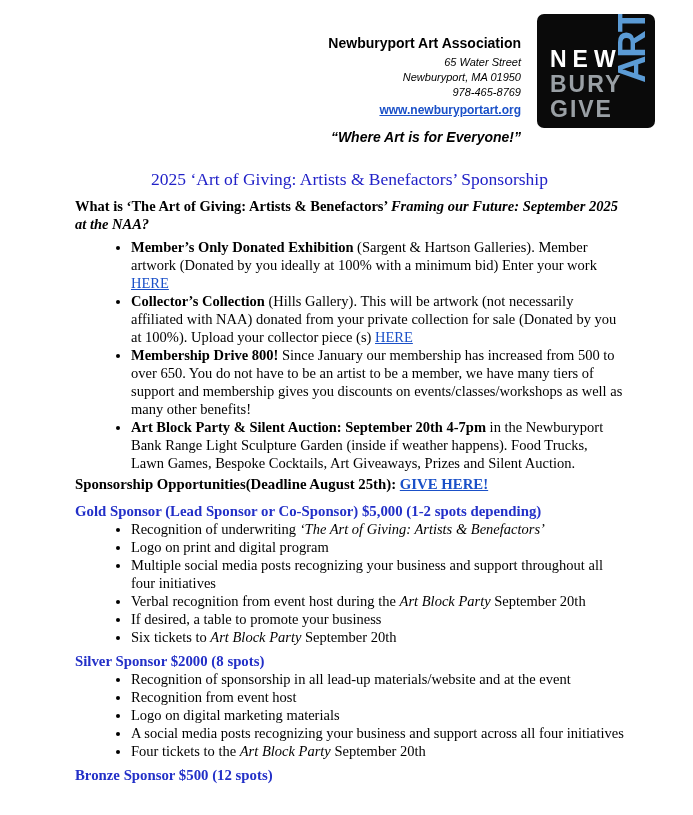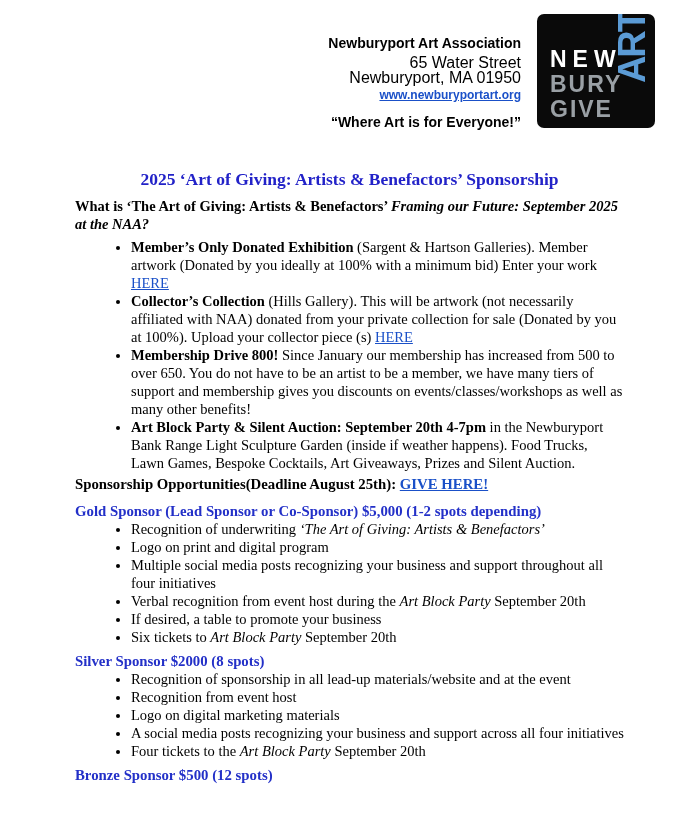--- a/index.html
+++ b/index.html
@@ -18,41 +18,41 @@
     color:#000;
   }
   
   .header{
     display:flex;justify-content:flex-end;align-items:flex-start;
     padding:14px 38px 0 0;gap:16px;height:148px;
     font-family:"Liberation Sans",sans-serif;
   }
   .header-text{text-align:right;padding-top:21px;}
   .org-name{font-size:14px;font-weight:700;margin-bottom:4px;}
-  .addr-line{font-size:16px;line-height:15px;}
+  .addr-line{font-size:11px;line-height:15px;font-style:italic;}
   .website a{font-size:12px;line-height:15px;color:var(--link-blue);text-decoration:underline;font-weight:600;}
-  .motto{font-size:14px;font-weight:700;margin-top:11px;}
+  .motto{font-size:14px;font-weight:700;font-style:italic;margin-top:11px;}
   
   .logo{
     position:relative;width:118px;height:114px;background:var(--logo-bg);
     border-radius:7px;flex:0 0 auto;overflow:hidden;
     font-weight:700;
   }
   .logo-lines{position:absolute;left:13px;top:33px;line-height:25px;font-size:23px;letter-spacing:2px;}
   .logo-line-new{color:#ffffff;letter-spacing:6px;}
   .logo-line-bury,.logo-line-port{color:var(--logo-gray);}
   .logo-art{
     position:absolute;top:-3px;right:1px;
     writing-mode:vertical-rl;transform:rotate(180deg);
     font-size:38px;color:var(--logo-blue);letter-spacing:-2px;
   }
   
   .content{width:549px;margin-left:75px;font-size:14.5px;line-height:18px;}
   .doc-title{
-    text-align:center;font-size:17.5px;font-weight:700;color:var(--title-blue);
+    text-align:center;font-size:17.5px;font-weight:400;color:var(--title-blue);
     margin-top:20px;line-height:22px;
   }
   .question{margin-top:8px;line-height:17.5px;font-size:14.5px;}
   .announcement{margin-top:6px;}
   ul{list-style:disc;margin:0;padding-left:56px;}
   li{line-height:18px;}
   .initiatives{margin-top:5px;}
   .opportunities{margin-top:3px;font-size:14.8px;}
   .tier-heading{
     color:var(--heading-blue);font-weight:700;font-size:14.8px;
@@ -66,20 +66,21 @@
 </head>
 <body>
 
 <div class="page">
 
   <div class="header">
     <div class="header-text">
       <div class="org-name">Newburyport Art Association</div>
       <div class="addr-line">65 Water Street</div>
       <div class="addr-line">Newburyport, MA 01950</div>
+      <div class="addr-line">978-465-8769</div>
       <div class="website">
         <a href="#">www.newburyportart.org</a>
       </div>
       <div class="motto">“Where Art is for Everyone!”</div>
     </div>
     <div class="logo">
       <div class="logo-lines">
         <div class="logo-line-new">NEW</div>
         <div class="logo-line-bury">BURY</div>
         <div class="logo-line-port">GIVE</div>

